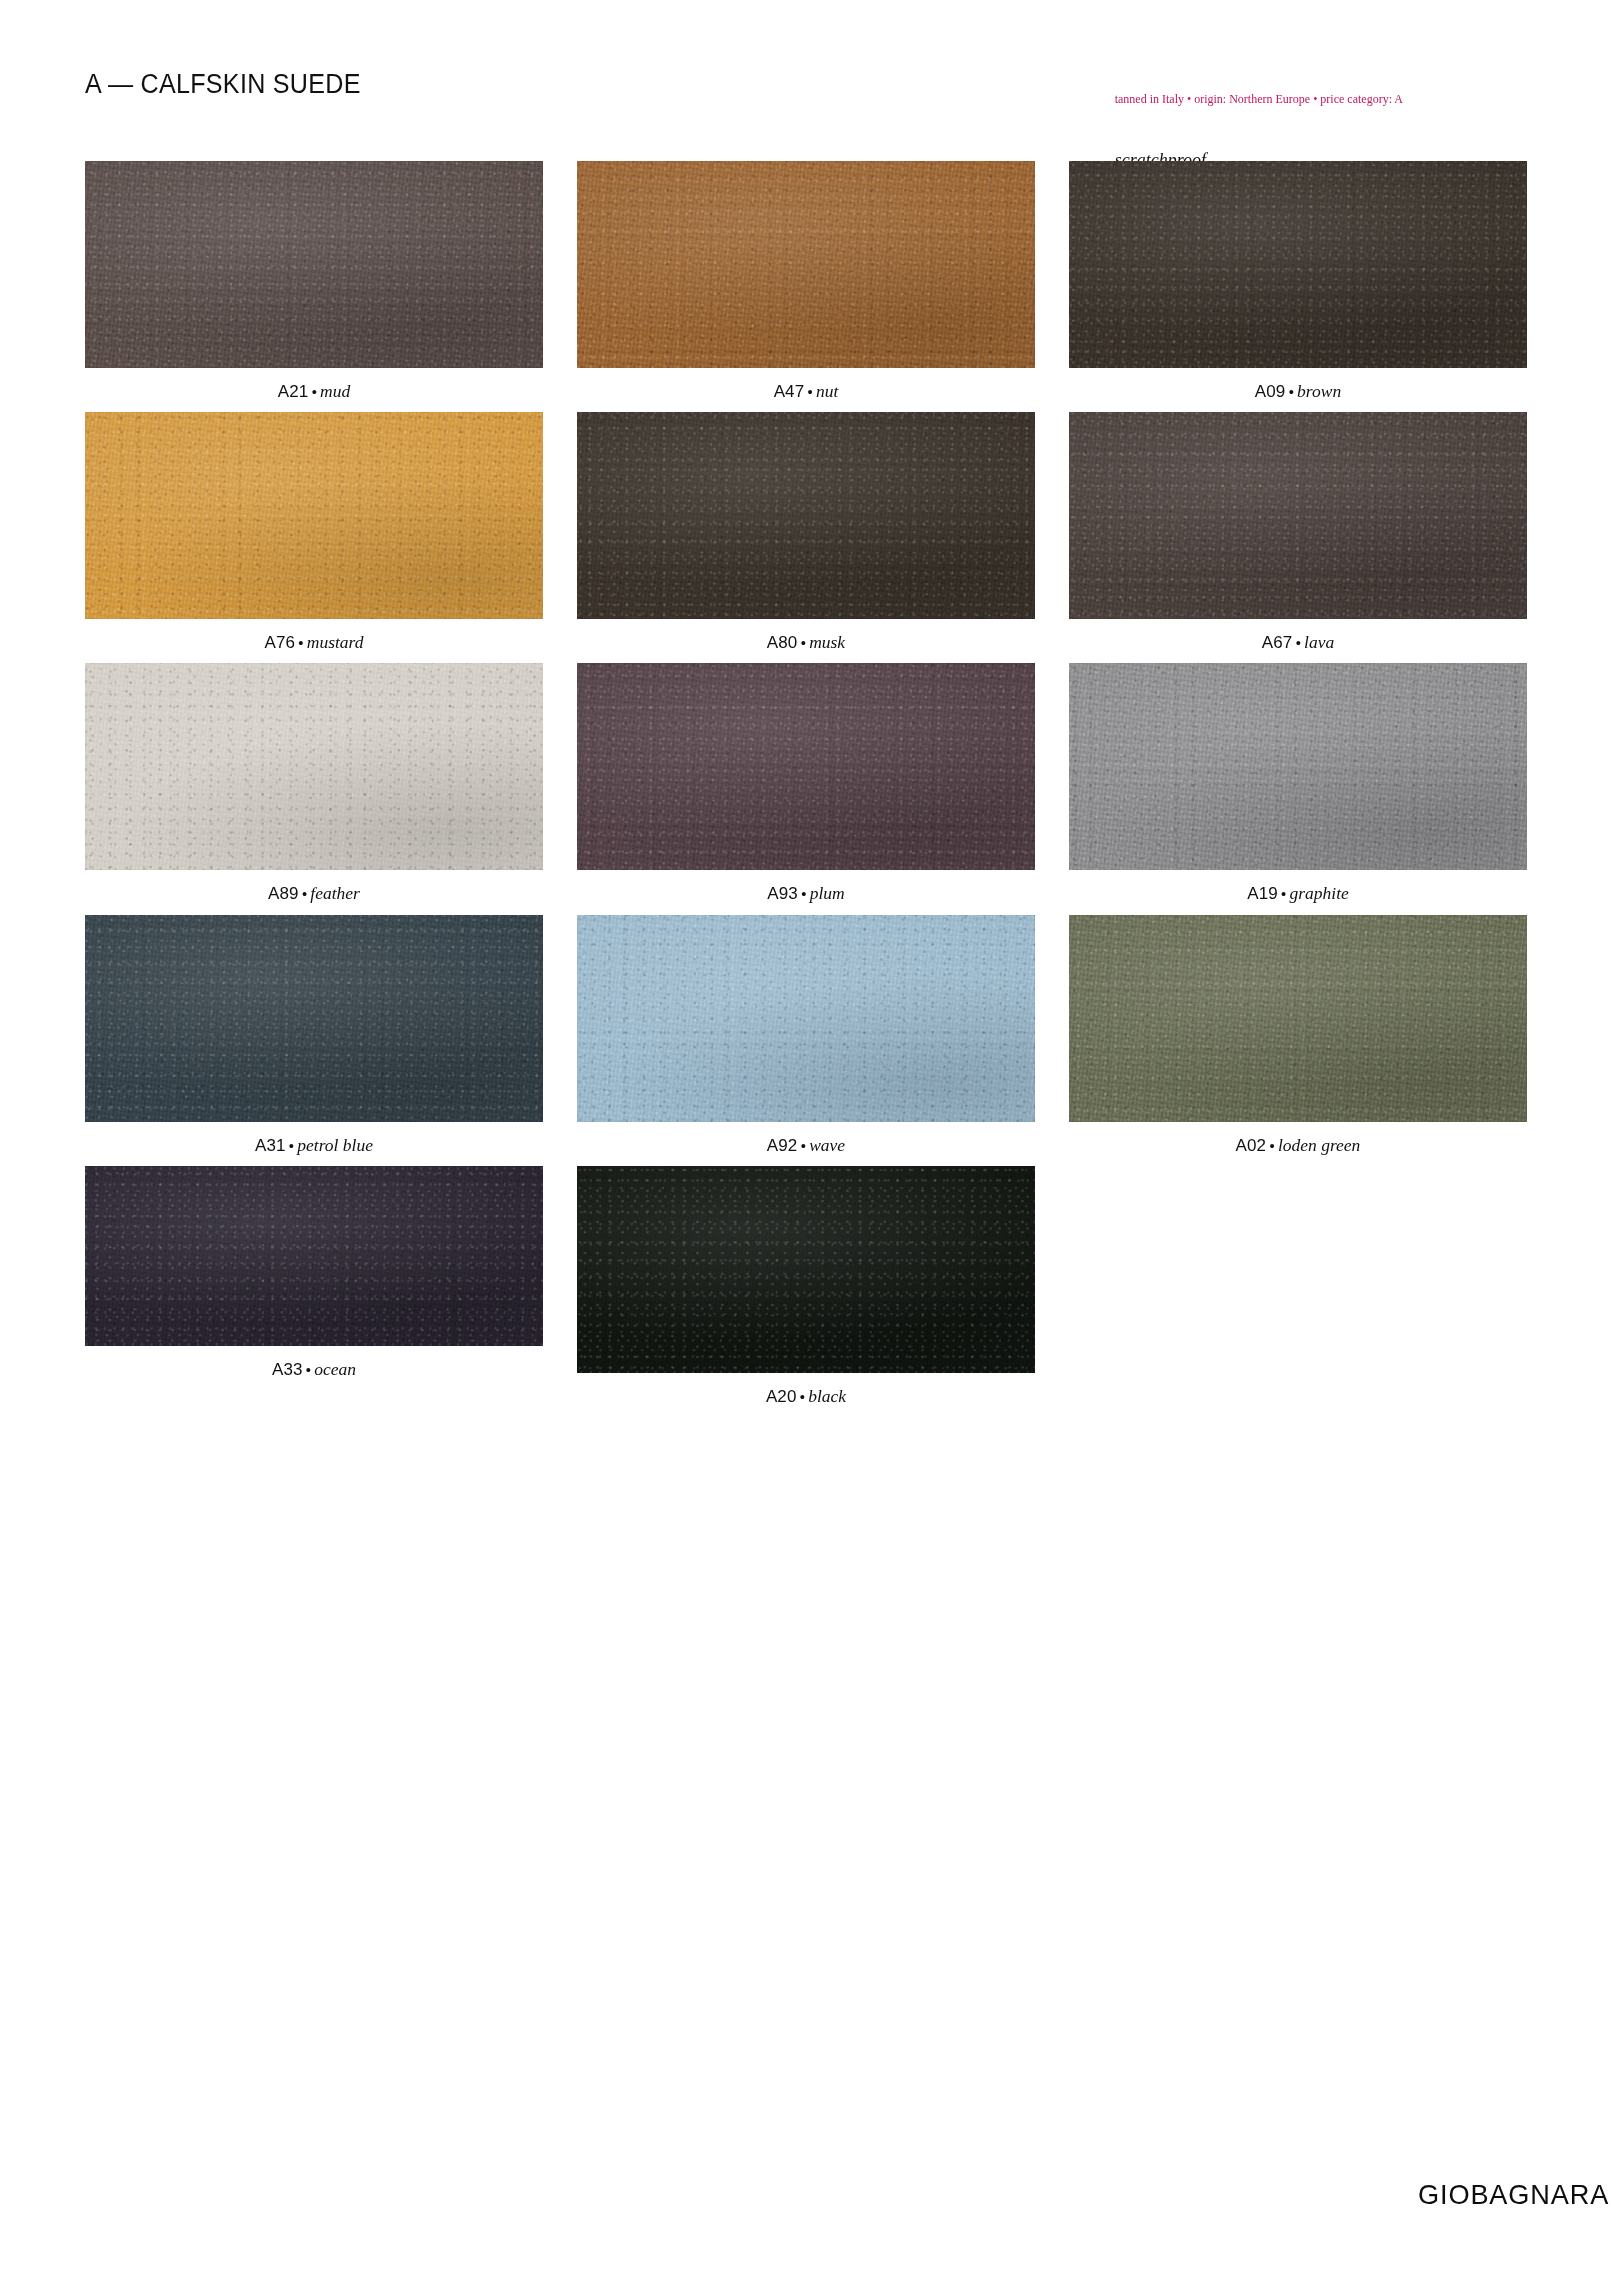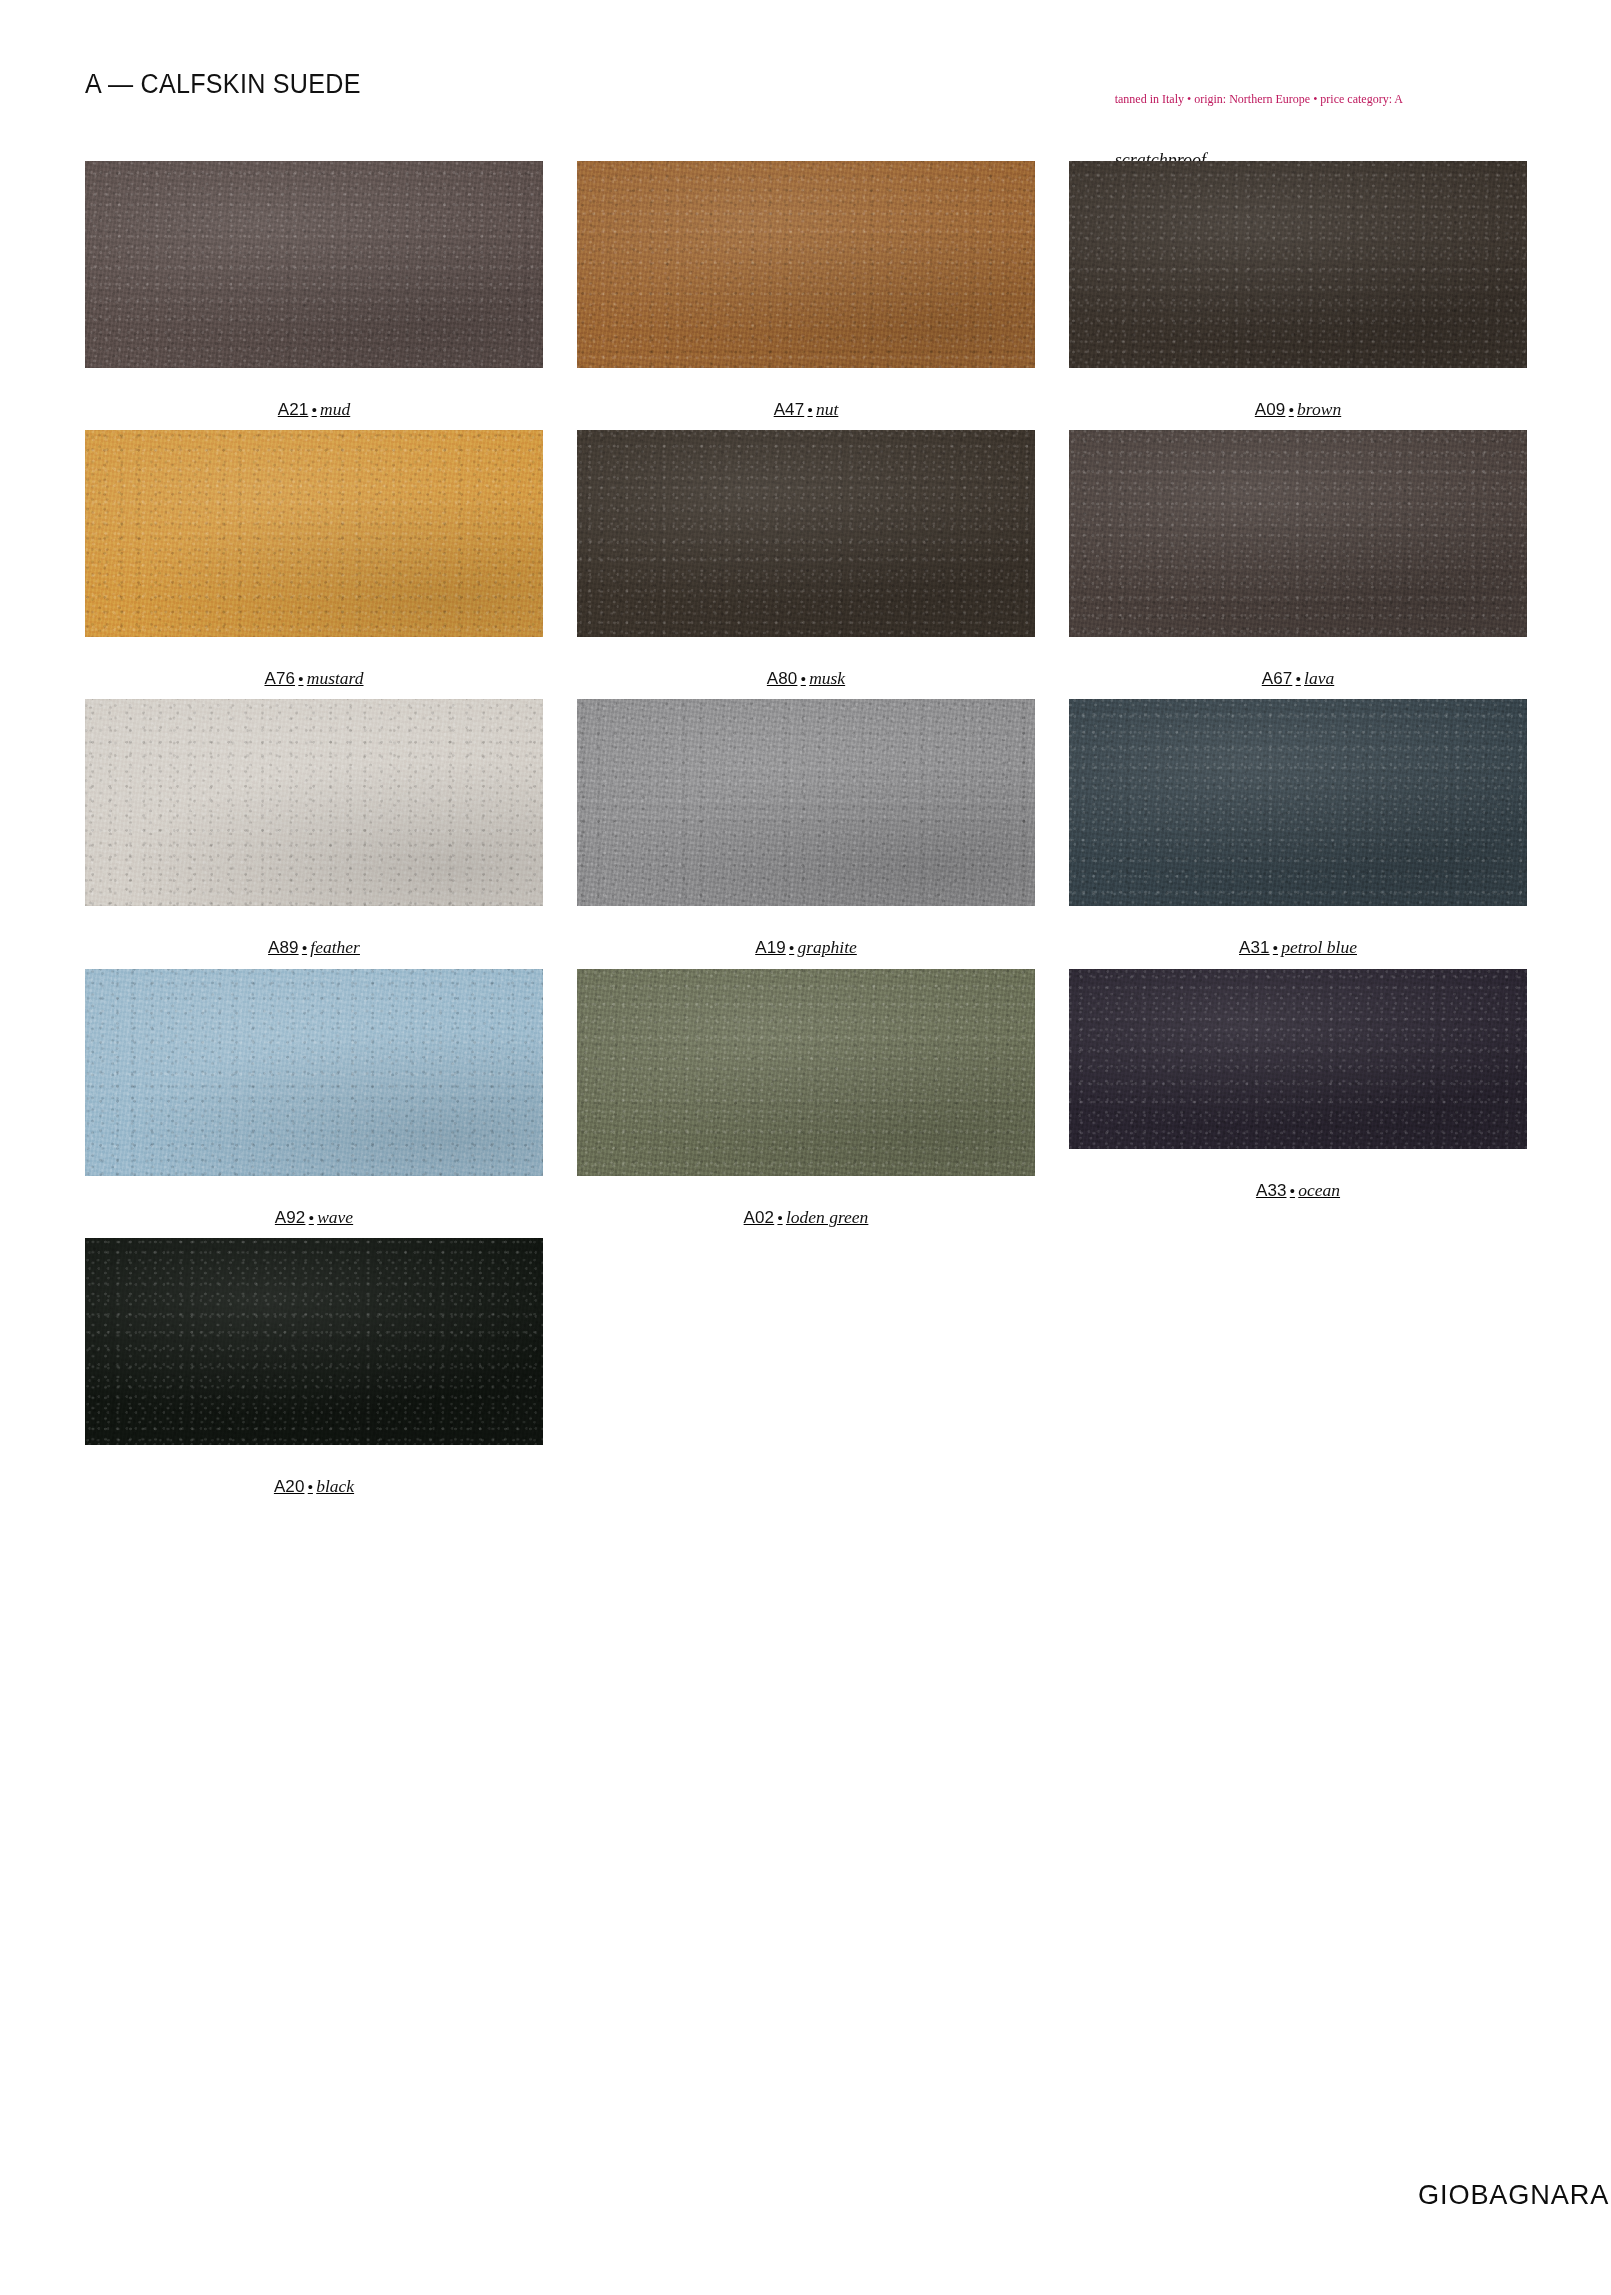--- a/index.html
+++ b/index.html
@@ -116,26 +116,25 @@
   .swatch .sheen {
     position: absolute;
     inset: 0;
     background:
       radial-gradient(ellipse 120% 90% at 38% 30%, rgba(255,255,255,0.10), transparent 62%),
       radial-gradient(ellipse 110% 80% at 80% 82%, rgba(0,0,0,0.12), transparent 66%);
     pointer-events: none;
   }
 
   .caption {
-    margin-top: 31px;
+    margin-top: 13px;
     text-align: center;
     font-size: 16.4px;
     line-height: 1.2;
     white-space: nowrap;
-    text-decoration: underline;
   }
   .caption .code {
     font-family: "Liberation Sans", sans-serif;
     font-size: 17px;
     letter-spacing: 0.1px;
     color: #111111;
   }
   .caption .sep {
     font-family: "Liberation Sans", sans-serif;
     font-size: 14.7px;
@@ -231,20 +230,28 @@
       </div>
       <div class="cell">
         <div class="swatch" style="background-color: rgb(212, 207, 200);">
           <div class="nap" style="background-position: 23px 36px, 43px 16.4px, 9.8px 56px, 62px 29.5px, 36px 9.8px, 16.4px 49px;"></div>
           <div class="nap2"></div>
           <div class="sheen"></div>
         </div>
         <div class="caption"><span class="code">A89</span><span class="sep">•</span><span class="cname">feather</span></div>
       </div>
       <div class="cell">
+        <div class="swatch" style="background-color: rgb(84, 66, 72);">
+          <div class="nap" style="background-position: 27px 42px, 50px 19px, 11.5px 65px, 73px 34px, 42px 11.5px, 19px 57px;"></div>
+          <div class="nap2"></div>
+          <div class="sheen"></div>
+        </div>
+        <div class="caption"><span class="code">A93</span><span class="sep">•</span><span class="cname">plum</span></div>
+      </div>
+      <div class="cell">
         <div class="swatch" style="background-color: rgb(142, 142, 144);">
           <div class="nap" style="background-position: 30.5px 48px, 57px 22px, 13px 74px, 83px 39px, 48px 13px, 22px 65px;"></div>
           <div class="nap2"></div>
           <div class="sheen"></div>
         </div>
         <div class="caption"><span class="code">A19</span><span class="sep">•</span><span class="cname">graphite</span></div>
       </div>
       <div class="cell">
         <div class="swatch" style="background-color: rgb(54, 67, 74);">
           <div class="nap" style="background-position: 42px 66px, 78px 30px, 18px 102px, 114px 54px, 66px 18px, 30px 90px;"></div>

